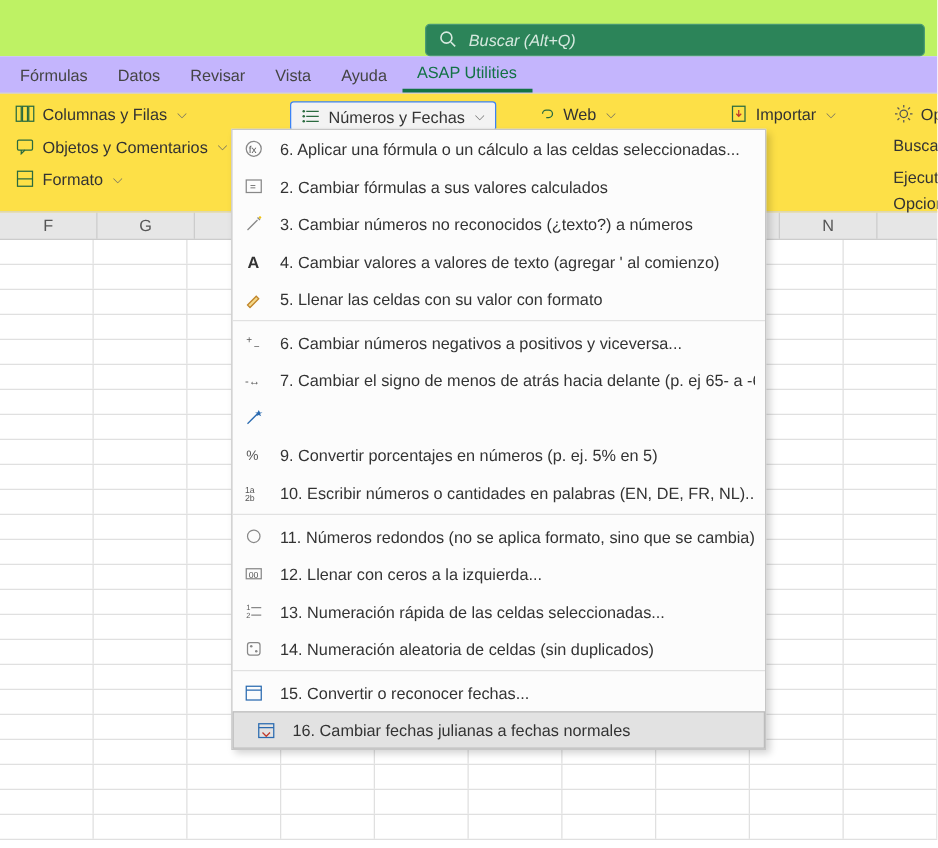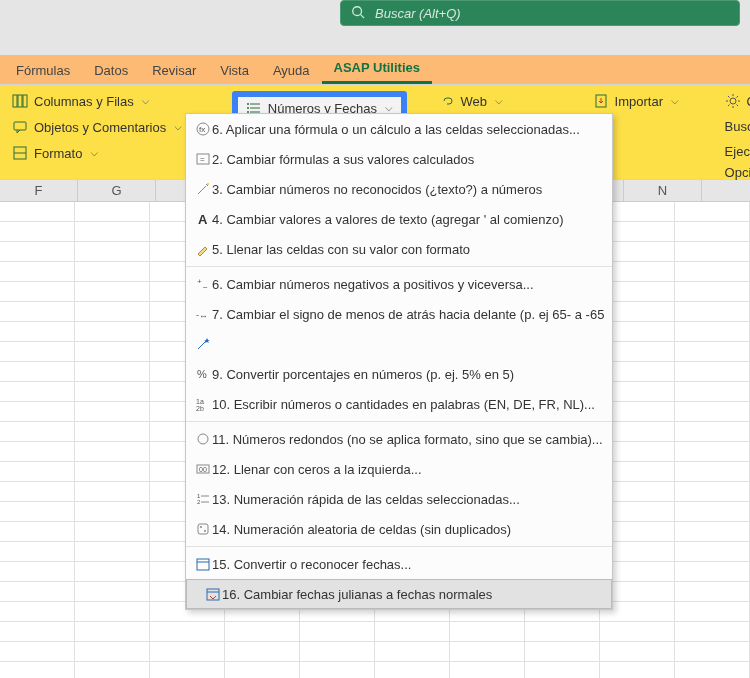--- a/index.html
+++ b/index.html
@@ -1,43 +1,43 @@
 <!DOCTYPE html>
 <html><head>
 <meta charset="utf-8">
 <style>
   * { box-sizing: border-box; margin: 0; padding: 0; font-family: "Segoe UI", sans-serif; }
   body { background: #fff; width: 750px; height: 678px; overflow: hidden; font-size: 13px; color: #333; }
 
-  .title-bar { background: #e5e5e5; height: 55px; display: flex; align-items: flex-start; }
+  .title-bar { background: #bef264; height: 45px; display: flex; align-items: flex-end; }
   .search-box { margin-left: 340px; width: 400px; height: 26px; background: #2c8459; border: 1px solid #4a9a73; border-radius: 4px; display: flex; align-items: center; padding: 0 10px; color: #d6e9df; }
   .search-box .icon { margin-right: 10px; color: #d6e9df; }
   .search-box .placeholder { color: #d6e9df; font-style: italic; }
 
-  .tabs { height: 30px; background: #fdba74; display: flex; align-items: flex-end; border-bottom: 1px solid #d4d4d4; padding-left: 4px; }
+  .tabs { height: 30px; background: #c4b5fd; display: flex; align-items: flex-end; border-bottom: 1px solid #d4d4d4; padding-left: 4px; }
   .tab { padding: 6px 12px; cursor: pointer; color: #444; }
-  .tab.active { border-bottom: 3px solid #127245; color: #127245; font-weight: 700; }
+  .tab.active { border-bottom: 3px solid #127245; color: #127245; font-weight: 400; }
 
   .ribbon { height: 95px; background: #fde047; border-bottom: 1px solid #d4d4d4; display: flex; position: relative; }
   .rib-col { padding: 6px 8px; display: flex; flex-direction: column; gap: 6px; }
   .rib-sep { width: 1px; background: #e1e1e1; margin: 6px 0; }
   .rib-btn { display: flex; align-items: center; gap: 6px; padding: 2px 4px; cursor: pointer; white-space: nowrap; }
   .rib-btn .icon { width: 16px; height: 16px; display: inline-flex; align-items: center; justify-content: center; }
-  .rib-btn.highlight { border: 6px solid #3b82f6; background: #f3f3f3; border-radius: 3px; padding: 3px 8px; }
+  .rib-btn.highlight { border: 1px solid #3b82f6; background: #f3f3f3; border-radius: 3px; padding: 3px 8px; }
   .chev { font-size: 10px; color: #666; margin-left: 2px; }
 
   .col-headers { height: 22px; display: flex; background: #e6e6e6; border-bottom: 1px solid #ccc; }
   .col-h { width: 78px; border-right: 1px solid #ccc; text-align: center; line-height: 22px; color: #555; font-size: 13px; }
 
   .grid-area { position: relative; height: 488px; background: #fff; }
   .grid-row { height: 20px; display: flex; border-bottom: 1px solid #e0e0e0; }
   .grid-cell { width: 78px; border-right: 1px solid #e0e0e0; }
 
   .dropdown { position: absolute; top: 0; left: 185px; width: 428px; background: #fcfcfc; border: 1px solid #c6c6c6; box-shadow: 3px 3px 6px rgba(0,0,0,0.18); z-index: 10; }
-  .dd-item { display: flex; align-items: center; height: 30px; padding: 0 8px; gap: 0; cursor: pointer; }
+  .dd-item { display: flex; align-items: center; height: 30px; padding: 0 8px; gap: 12px; cursor: pointer; }
   .dd-item .dd-icon { width: 18px; height: 18px; display: inline-flex; align-items: center; justify-content: center; color: #555; flex-shrink: 0; }
   .dd-item .dd-label { flex: 1; white-space: nowrap; overflow: hidden; }
   .dd-item.hover { background: #e2e2e2; border: 1px solid #bcbcbc; height: 30px; padding: 0 17px; }
   .dd-sep { height: 1px; background: #e1e1e1; margin: 2px 0; }
 </style>
 </head>
 <body>
 
 <div class="title-bar">
   <div class="search-box">

